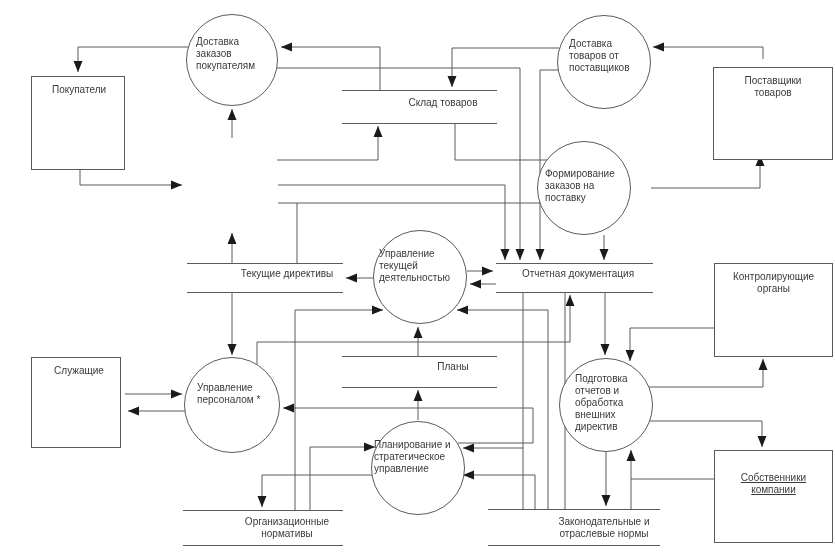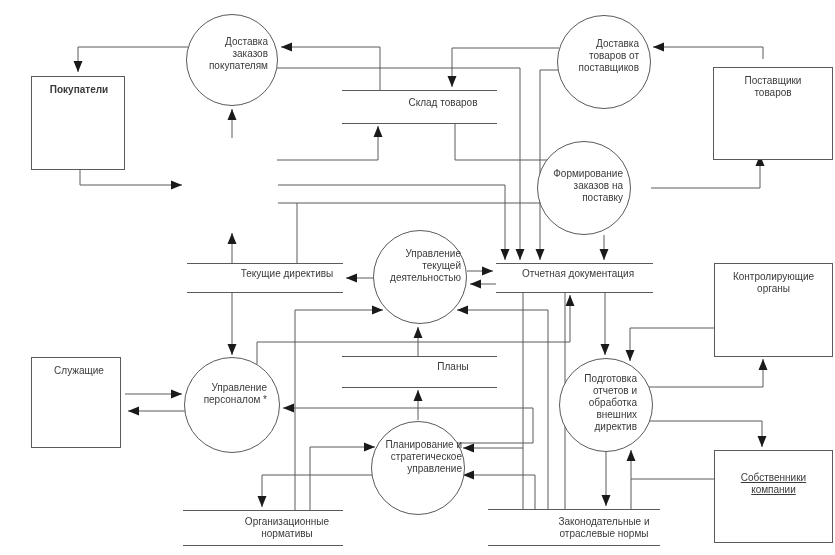--- a/index.html
+++ b/index.html
@@ -1,21 +1,21 @@
 <!DOCTYPE html>
 <html><head>
 <meta charset="utf-8">
 <style>
   html,body{margin:0;padding:0;background:#ffffff;}
   #canvas{position:relative;width:835px;height:555px;background:#fff;overflow:hidden;
           font-family:"Liberation Sans","DejaVu Sans",sans-serif;color:#3a3a3a;}
   #flow-layer{position:absolute;left:0;top:0;z-index:1;}
   .node{position:absolute;z-index:2;box-sizing:border-box;}
   .process{border:1px solid #5a5a5a;border-radius:50%;background:#fff;
-           display:flex;align-items:center;justify-content:center;text-align:right;}
+           display:flex;align-items:center;justify-content:center;text-align:left;}
   .process .lbl{font-size:10px;line-height:12px;}
   .pad-hi{padding-bottom:22px;}
   .pad-md{padding-bottom:12px;}
   .pad-lo{padding-bottom:4px;}
   .entity{border:1px solid #5a5a5a;background:#fff;text-align:center;}
   .entity .lbl{font-size:10px;line-height:12px;padding-top:7px;display:block;}
   .store-line{position:absolute;height:1px;background:#5a5a5a;z-index:2;}
   .store-label{position:absolute;z-index:2;font-size:10px;line-height:12px;text-align:center;}
 </style>
 </head>
@@ -96,21 +96,21 @@
       <polygon points="763,359 767.5,370 758.5,370" fill="#1a1a1a"></polygon>
       <polyline points="650,421 762,421 762,447" fill="none" stroke="#5a5a5a" stroke-width="1"></polyline>
       <polygon points="762,447 757.5,436 766.5,436" fill="#1a1a1a"></polygon>
       <polyline points="714,479 631,479" fill="none" stroke="#5a5a5a" stroke-width="1"></polyline>
       <polyline points="631,509 631,450" fill="none" stroke="#5a5a5a" stroke-width="1"></polyline>
       <polygon points="631,450 635.5,461 626.5,461" fill="#1a1a1a"></polygon>
       <polyline points="606,452 606,506" fill="none" stroke="#5a5a5a" stroke-width="1"></polyline>
       <polygon points="606,506 601.5,495 610.5,495" fill="#1a1a1a"></polygon>
     </svg>
 
-  <div class="node entity" style="left:31px;top:76px;width:94px;height:94px;font-weight:bold;">
+  <div class="node entity" style="left:31px;top:76px;width:94px;height:94px;">
     <span class="lbl" style="width:94px;">Покупатели</span>
   </div>
   <div class="node entity" style="left:31px;top:357px;width:90px;height:91px;">
     <span class="lbl" style="width:94px;">Служащие</span>
   </div>
   <div class="node entity" style="left:713px;top:59px;width:120px;height:93px;margin-top:8px;">
     <span class="lbl" style="width:86px;margin:0 auto;">Поставщики товаров</span>
   </div>
   <div class="node entity" style="left:714px;top:263px;width:119px;height:94px;">
     <span class="lbl" style="width:100px;margin:0 auto;">Контролирующие органы</span>

